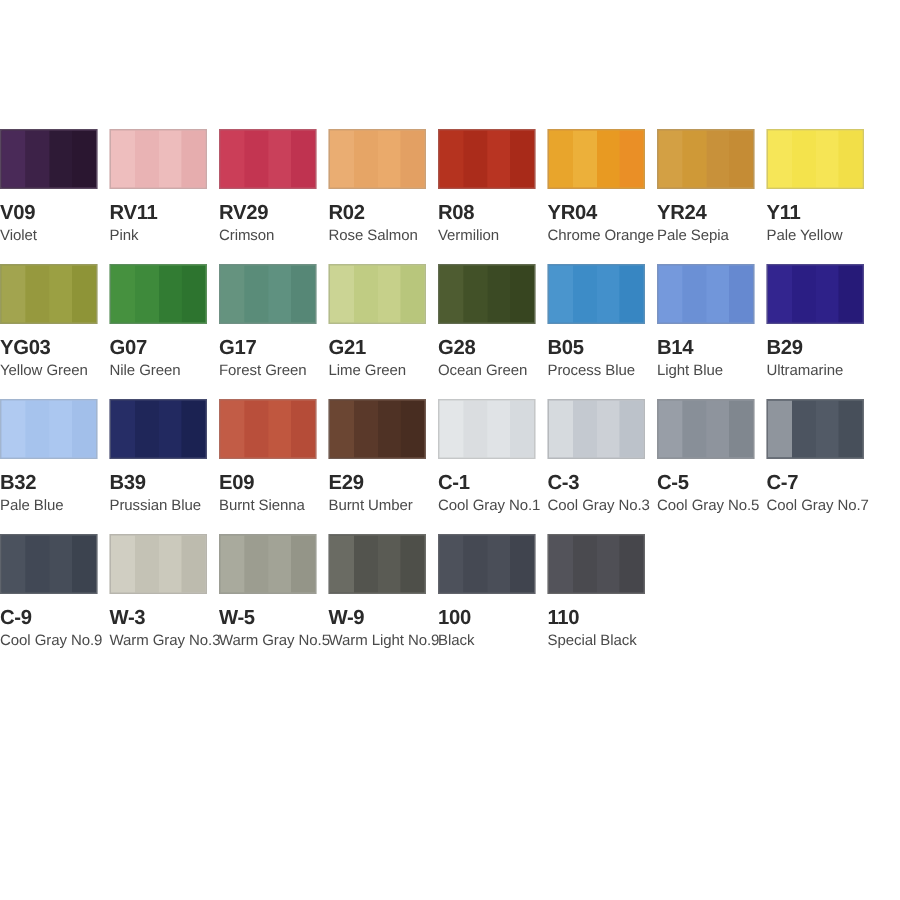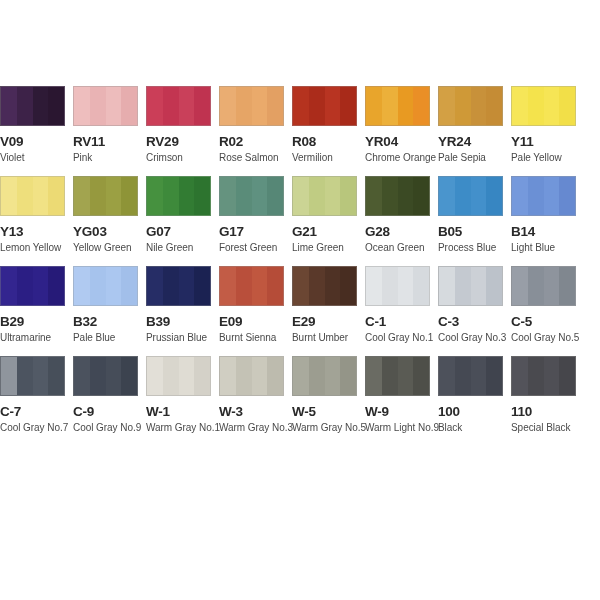--- a/index.html
+++ b/index.html
@@ -160,32 +160,20 @@
             <i style="width: 25%; background: rgb(246, 230, 88);"></i>
             <i style="width: 25%; background: rgb(244, 227, 76);"></i>
             <i style="width: 25%; background: rgb(246, 229, 85);"></i>
             <i style="width: 25%; background: rgb(242, 223, 72);"></i>
           </div>
         </div>
         <div class="code">Y11</div>
         <div class="name">Pale Yellow</div>
       </div>
       <div class="cell">
-        <div class="swatch" style="background: rgb(240, 225, 130);">
-          <div class="bands">
-            <i style="width: 25%; background: rgb(242, 228, 141);"></i>
-            <i style="width: 25%; background: rgb(238, 223, 124);"></i>
-            <i style="width: 25%; background: rgb(241, 226, 133);"></i>
-            <i style="width: 25%; background: rgb(236, 218, 116);"></i>
-          </div>
-        </div>
-        <div class="code">Y13</div>
-        <div class="name">Lemon Yellow</div>
-      </div>
-      <div class="cell">
         <div class="swatch" style="background: rgb(154, 158, 66);">
           <div class="bands">
             <i style="width: 25%; background: rgb(162, 164, 79);"></i>
             <i style="width: 25%; background: rgb(150, 153, 62);"></i>
             <i style="width: 25%; background: rgb(155, 160, 67);"></i>
             <i style="width: 25%; background: rgb(142, 148, 55);"></i>
           </div>
         </div>
         <div class="code">YG03</div>
         <div class="name">Yellow Green</div>
@@ -376,32 +364,20 @@
             <i style="width: 25%; background: rgb(75, 82, 94);"></i>
             <i style="width: 25%; background: rgb(65, 72, 85);"></i>
             <i style="width: 25%; background: rgb(70, 77, 89);"></i>
             <i style="width: 25%; background: rgb(60, 67, 79);"></i>
           </div>
         </div>
         <div class="code">C-9</div>
         <div class="name">Cool Gray No.9</div>
       </div>
       <div class="cell">
-        <div class="swatch" style="background: rgb(222, 219, 210);">
-          <div class="bands">
-            <i style="width: 25%; background: rgb(226, 223, 215);"></i>
-            <i style="width: 25%; background: rgb(217, 214, 205);"></i>
-            <i style="width: 25%; background: rgb(223, 220, 211);"></i>
-            <i style="width: 25%; background: rgb(212, 209, 200);"></i>
-          </div>
-        </div>
-        <div class="code">W-1</div>
-        <div class="name">Warm Gray No.1</div>
-      </div>
-      <div class="cell">
         <div class="swatch" style="background: rgb(201, 199, 186);">
           <div class="bands">
             <i style="width: 25%; background: rgb(208, 206, 194);"></i>
             <i style="width: 25%; background: rgb(196, 194, 181);"></i>
             <i style="width: 25%; background: rgb(203, 201, 188);"></i>
             <i style="width: 25%; background: rgb(189, 187, 174);"></i>
           </div>
         </div>
         <div class="code">W-3</div>
         <div class="name">Warm Gray No.3</div>

